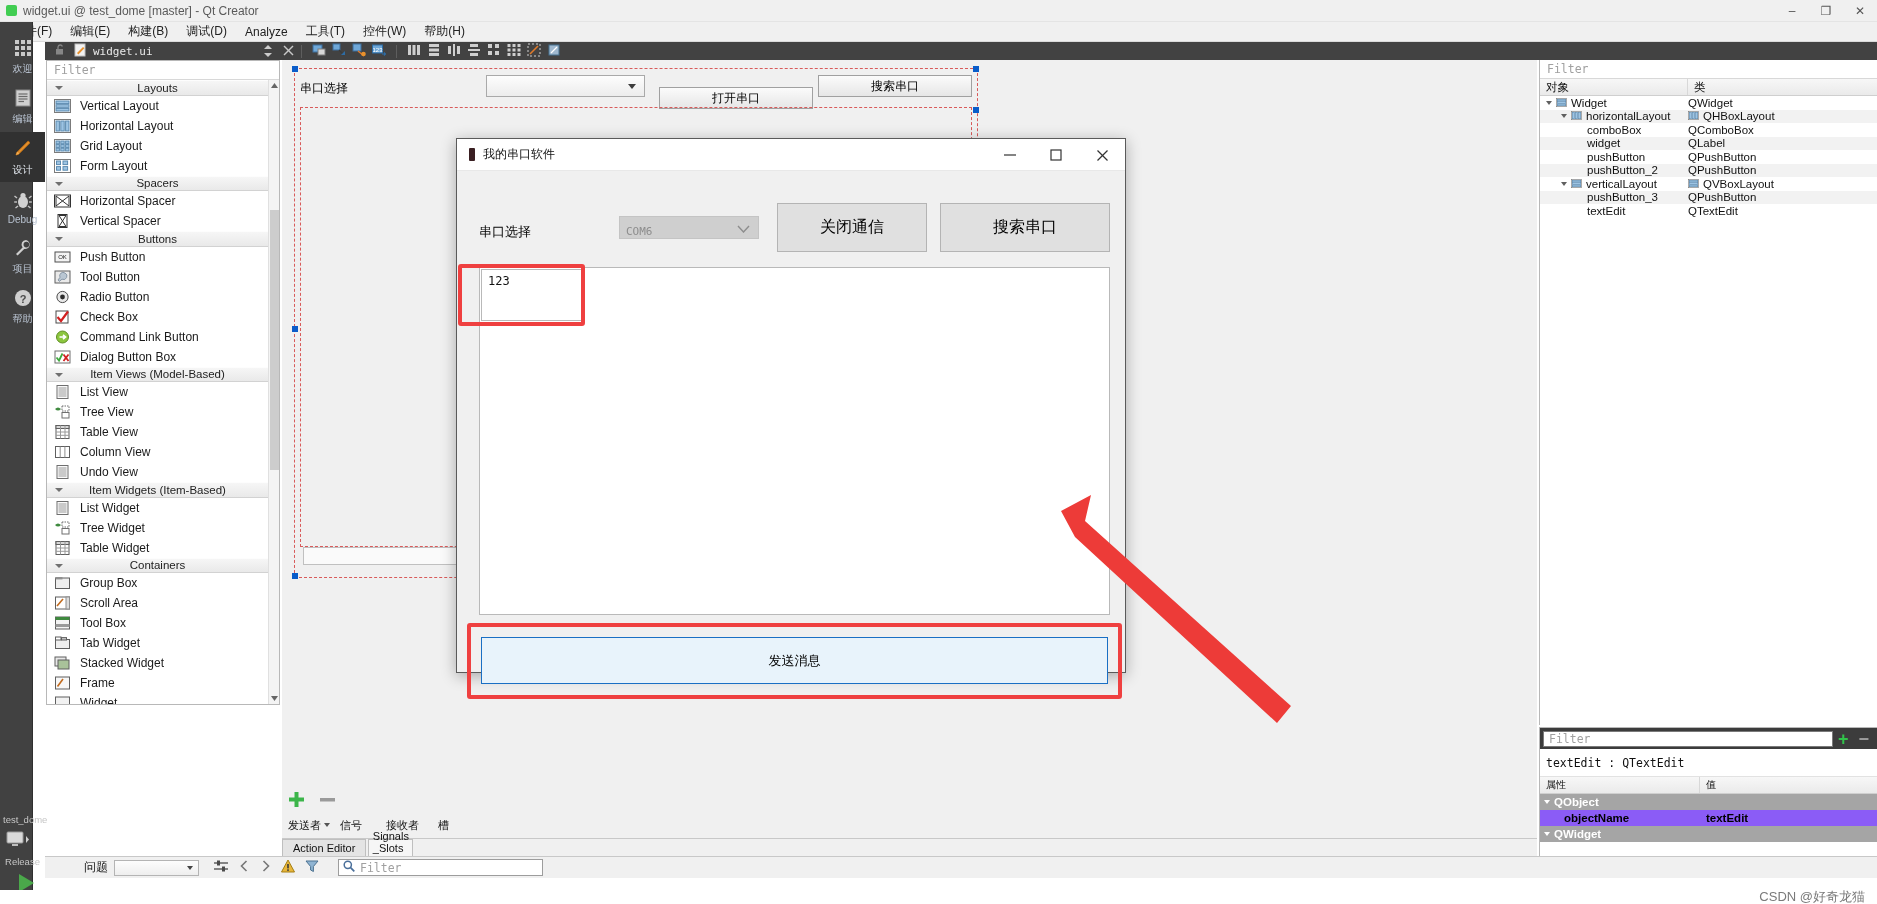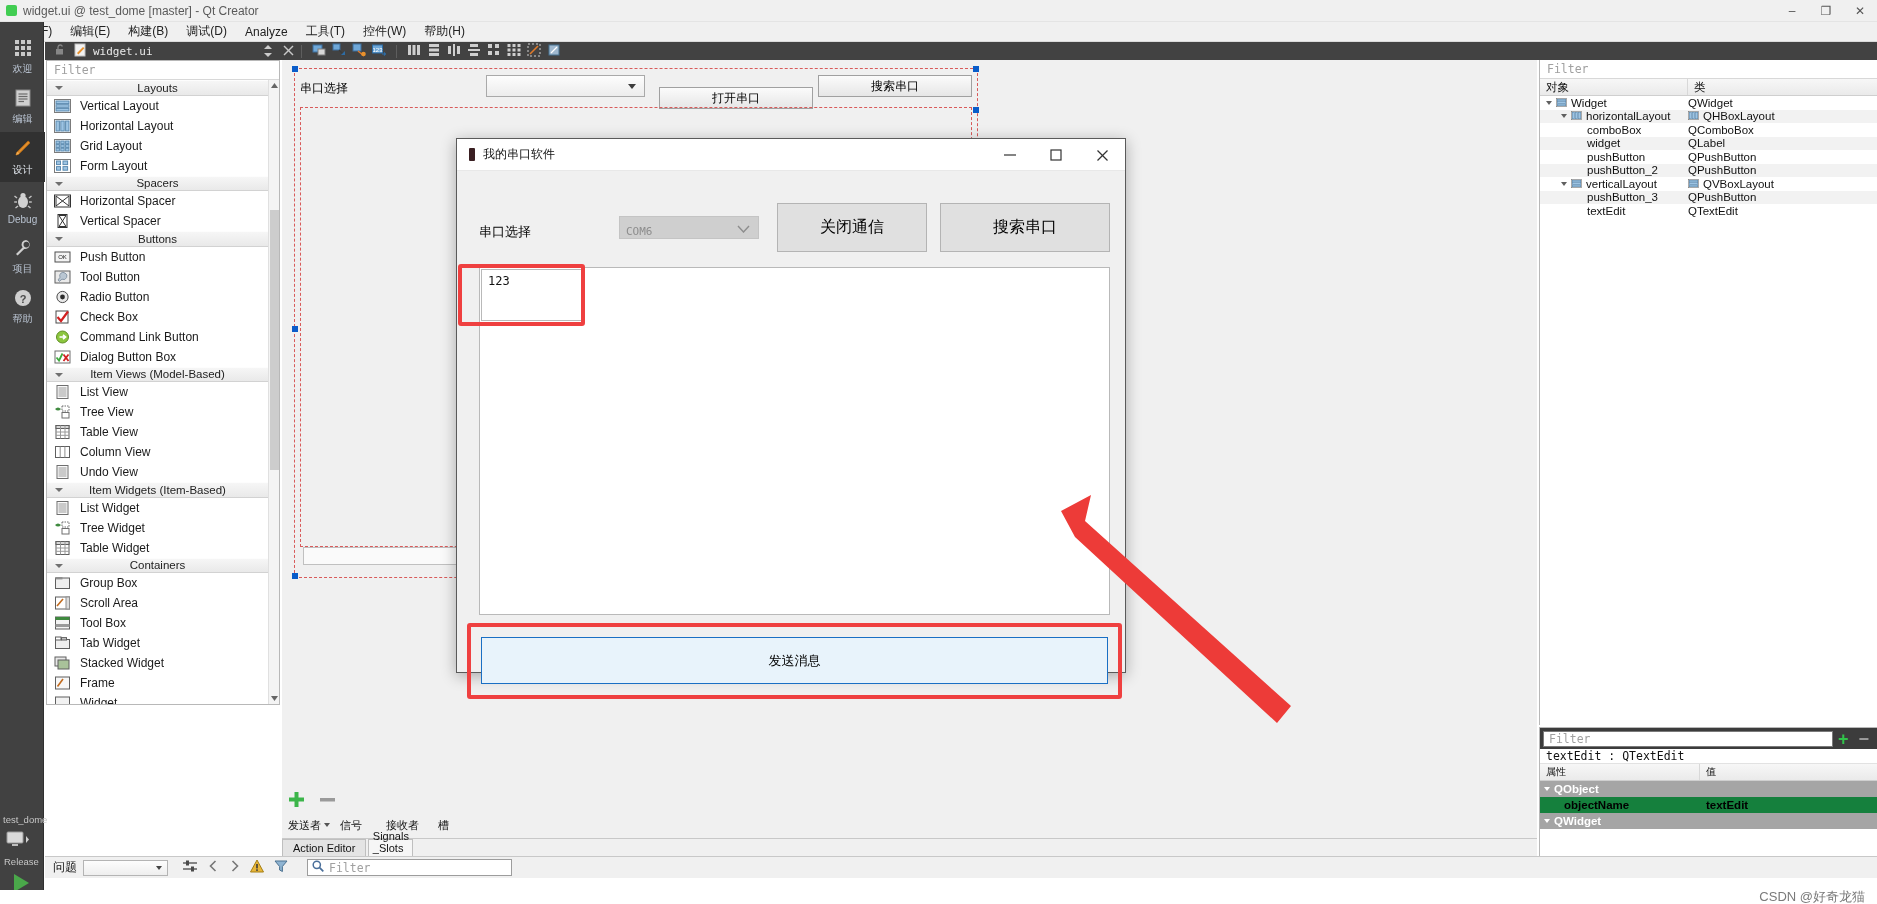--- a/index.html
+++ b/index.html
@@ -41,22 +41,22 @@
   #toolstrip .lockicon { width:14px; margin-left:8px; opacity:.75; }
   #toolstrip .fileicon { margin-left:6px; }
   #toolstrip .fname { color:#e8e8e8; font-size:11px; margin-left:6px;
       font-family:"DejaVu Sans Mono", monospace; }
   #toolstrip .spin { margin-left:110px; color:#cfcfcf; font-size:9px; line-height:8px; text-align:center;}
   #toolstrip .xbtn { margin-left:10px; color:#c8c8c8; font-size:13px; }
   #toolstrip .sep { width:1px; height:13px; background:#5e5e5e; margin:0 7px; }
   #toolstrip .ticon { margin:0 3px; }
   
   #activitybar {
-    position:absolute; left:0; top:22px; width:44px; bottom:0;
-    background:#414141; border-right:1px solid #2f2f2f;
+    position:absolute; left:0; top:22px; width:33px; bottom:0;
+    background:#414141; border-right:1px solid #2f2f2f;text-align:center;
   }
   .act {
     width:45px; height:50px; display:flex; flex-direction:column;
     align-items:center; justify-content:center; color:#a3b0c4; font-size:10px;
   }
   .act.sel { background:#313131; }
   .act .lbl { margin-top:2px; font-size:10px; color:#b9c3d1; }
   .act.sel .lbl { color:#dfe4eb; }
   #act-bottom { position:absolute; left:0; bottom:0; width:45px; }
   #act-bottom .projname { color:#c6c6c6; font-size:9.5px; padding:2px 3px; }
@@ -159,37 +159,37 @@
   #propdock {
     position:absolute; right:0; top:727px; width:338px; bottom:48px;
     background:#fff; border-left:1px solid #b8b8b8; border-top:1px solid #b8b8b8;
   }
   #prop-filter { height:21px; background:#3c3c3c; display:flex; align-items:center; padding:0 3px; }
   #prop-filter .box { flex:1; height:16px; background:#fff; border:1px solid #7a7a7a;
      display:flex; align-items:center; padding-left:5px;
      color:#a0a0a0; font-size:11.5px; font-family:"DejaVu Sans Mono", monospace; }
   #prop-filter .plus { color:#31c24a; font-size:18px; font-weight:bold; padding:0 5px; line-height:14px;}
   #prop-filter .minus { color:#9b9b9b; font-size:18px; font-weight:bold; padding:0 5px; line-height:14px;}
-  #prop-sel { height:15px; font-size:11.5px; padding-left:6px; display:flex; align-items:center;
+  #prop-sel { height:28px; font-size:11.5px; padding-left:6px; display:flex; align-items:center;
      font-family:"DejaVu Sans Mono", monospace; color:#111; background:#fff;
      border-bottom:1px solid #e2e2e2; }
   #prop-head { height:17px; display:flex; background:linear-gradient(#f7f7f7,#eaeaea);
      border-bottom:1px solid #cfcfcf; font-size:10px; color:#111; }
   #prop-head .c1 { width:160px; padding-left:6px; display:flex; align-items:center;
      border-right:1px solid #d8d8d8; }
   #prop-head .c2 { flex:1; padding-left:6px; display:flex; align-items:center; }
   .prop-row { height:16px; display:flex; font-size:11.5px; align-items:center; }
   .prop-row .c1 { width:160px; display:flex; align-items:center; gap:4px; padding-left:4px; }
   .prop-row .c2 { flex:1; padding-left:6px; }
   .prop-row.grp { background:#a5a5a5; color:#fff; font-weight:bold; }
-  .prop-row.hl { background:#15803d; font-weight:bold; }
+  .prop-row.hl { background:#8b5cf6; font-weight:bold; }
   
   #bottombar {
     position:absolute; left:45px; right:0; bottom:26px; height:22px;
-    background:#f0f0f0; border-top:1px solid #c8c8c8; display:flex; align-items:center;
+    background:#f0f0f0; border-top:1px solid #c8c8c8; display:flex; align-items:center;padding-left:31px;
   }
   #bottombar .lbl { font-size:12px; color:#111; margin:0 6px 0 8px; }
   #bottombar .combo { width:85px; height:16px; border:1px solid #b4b4b4;
      background:linear-gradient(#fdfdfd,#eee); position:relative; }
   #bottombar .ic { margin:0 5px; }
   #bottombar .srch { margin-left:14px; width:205px; height:17px; background:#fff;
      border:1px solid #9d9d9d; display:flex; align-items:center; padding-left:4px; }
   #bottombar .srch .ph { color:#a0a0a0; font-size:11.5px;
      font-family:"DejaVu Sans Mono", monospace; margin-left:5px; }
   #statusbar {

